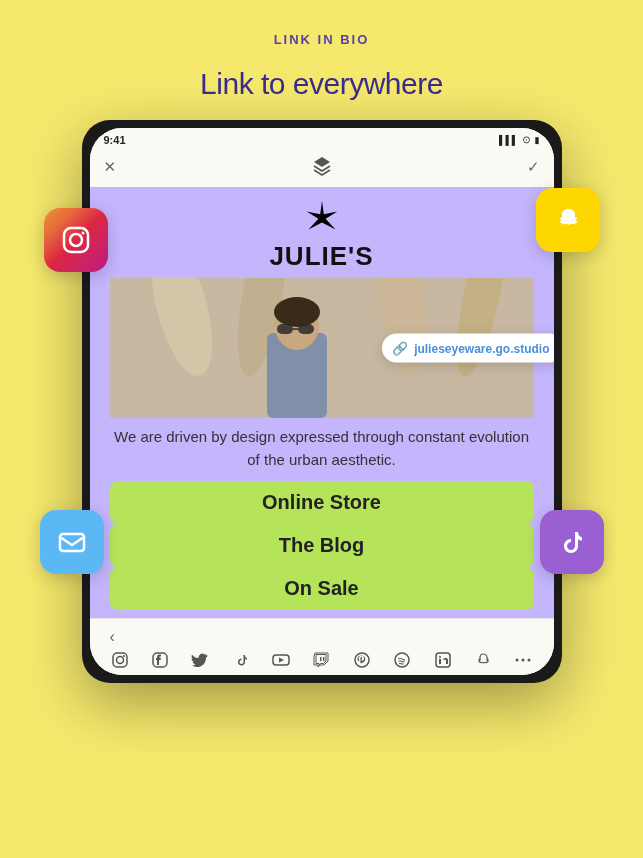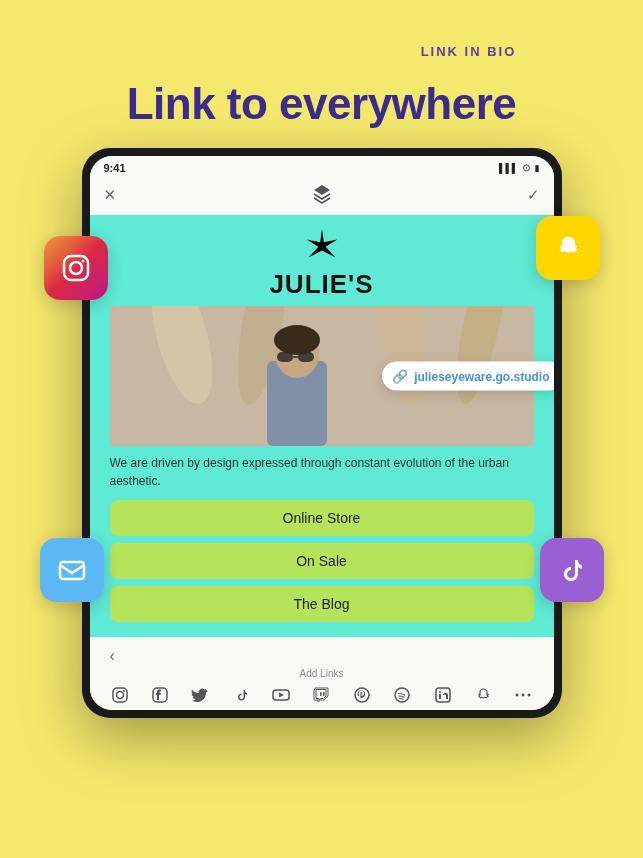--- a/index.html
+++ b/index.html
@@ -11,36 +11,36 @@
       font-family: -apple-system, BlinkMacSystemFont, 'Helvetica Neue', Arial, sans-serif;
       display: flex;
       flex-direction: column;
       align-items: center;
       overflow: hidden;
       position: relative;
     }
 
     
     .header-section {
-      text-align: right;
-      padding-top: 44px;
+      text-align: center;
+      padding-top: 32px;
       padding-bottom: 18px;
       z-index: 10;
     }
     .link-in-bio-label {
       font-size: 13px;
       font-weight: 700;
       letter-spacing: 2px;
       color: #5B3FA8;
       text-transform: uppercase;
       margin-bottom: 6px;
     }
     .main-heading {
-      font-size: 44px;
-      font-weight: 700;
+      font-size: 30px;
+      font-weight: 400;
       color: #3B2B8C;
       line-height: 1.15;
       letter-spacing: -0.5px;
       margin-top: 20px;
     }
 
     
     .tablet-wrapper {
       position: relative;
       width: 480px;
@@ -83,21 +83,21 @@
     
     .tablet-device {
       width: 100%;
       background: #1a1a1a;
       border-radius: 28px;
       padding: 8px;
       box-shadow: 0 20px 60px rgba(0,0,0,0.35);
     }
     .tablet-screen {
       background: #fafaf5;
-      border-radius: 22px;
+      border-radius: 32px;
       overflow: hidden;
     }
 
     
     .status-bar {
       display: flex;
       justify-content: space-between;
       align-items: center;
       padding: 6px 14px 4px;
       background: #fafaf5;
@@ -132,21 +132,21 @@
       color: #666;
     }
     .browser-check {
       font-size: 15px;
       color: #666;
     }
 
     
     .page-content {
       padding: 12px 20px 8px;
-      background: #5eead4;
+      background: #c4b5fd;
     }
     .brand-star {
       text-align: center;
       font-size: 30px;
       line-height: 1;
       color: #111;
       margin-bottom: 2px;
     }
     .brand-name {
       text-align: center;
@@ -199,40 +199,39 @@
       font-size: 13px;
     }
     .url-text {
       font-size: 12px;
       color: #4A90D9;
       font-weight: 700;
     }
 
     
     .description-text {
-      text-align: left;
-      font-size: 12px;
+      text-align: center;
+      font-size: 15px;
       color: #333;
       line-height: 1.5;
       margin: 8px 0 10px;
     }
 
     
     .link-button {
       display: block;
       width: 100%;
       background: #B5E35A;
       border: none;
       border-radius: 8px;
       padding: 10px;
       text-align: center;
-      font-size: 14px;
-      font-weight: 400;
+      font-size: 20px;
+      font-weight: 700;
       color: #222;
-      margin-bottom: 7px;
       cursor: pointer;
     }
 
     
     .bottom-bar {
       background: #fafaf5;
       border-top: 1px solid #e8e8e8;
       padding: 6px 10px 4px;
     }
     .add-links-label {
@@ -372,28 +371,27 @@
 
           <div class="url-pill">
             <span class="url-link-icon">🔗</span>
             <span class="url-text">julieseyeware.go.studio</span>
           </div>
         </div>
 
         <div class="description-text">We are driven by design expressed through constant evolution of the urban aesthetic.</div>
 
         <button class="link-button">Online Store</button>
+        <button class="link-button">The Blog</button>
         <button class="link-button">On Sale</button>
-        <button class="link-button">The Blog</button>
 
       </div>
 
       <div class="bottom-bar">
         <div class="back-arrow">‹</div>
-        <div class="add-links-label">Add Links</div>
         <div class="nav-icons">
           <div class="nav-icon-item">
             <svg width="18" height="18" viewBox="0 0 18 18" fill="none">
                 <rect x="2" y="2" width="14" height="14" rx="4" stroke="#555" stroke-width="1.5"></rect>
                 <circle cx="9" cy="9" r="3.5" stroke="#555" stroke-width="1.5"></circle>
                 <circle cx="13" cy="5" r="1" fill="#555"></circle>
               </svg>
           </div>
           <div class="nav-icon-item">
             <svg width="18" height="18" viewBox="0 0 18 18" fill="none">

